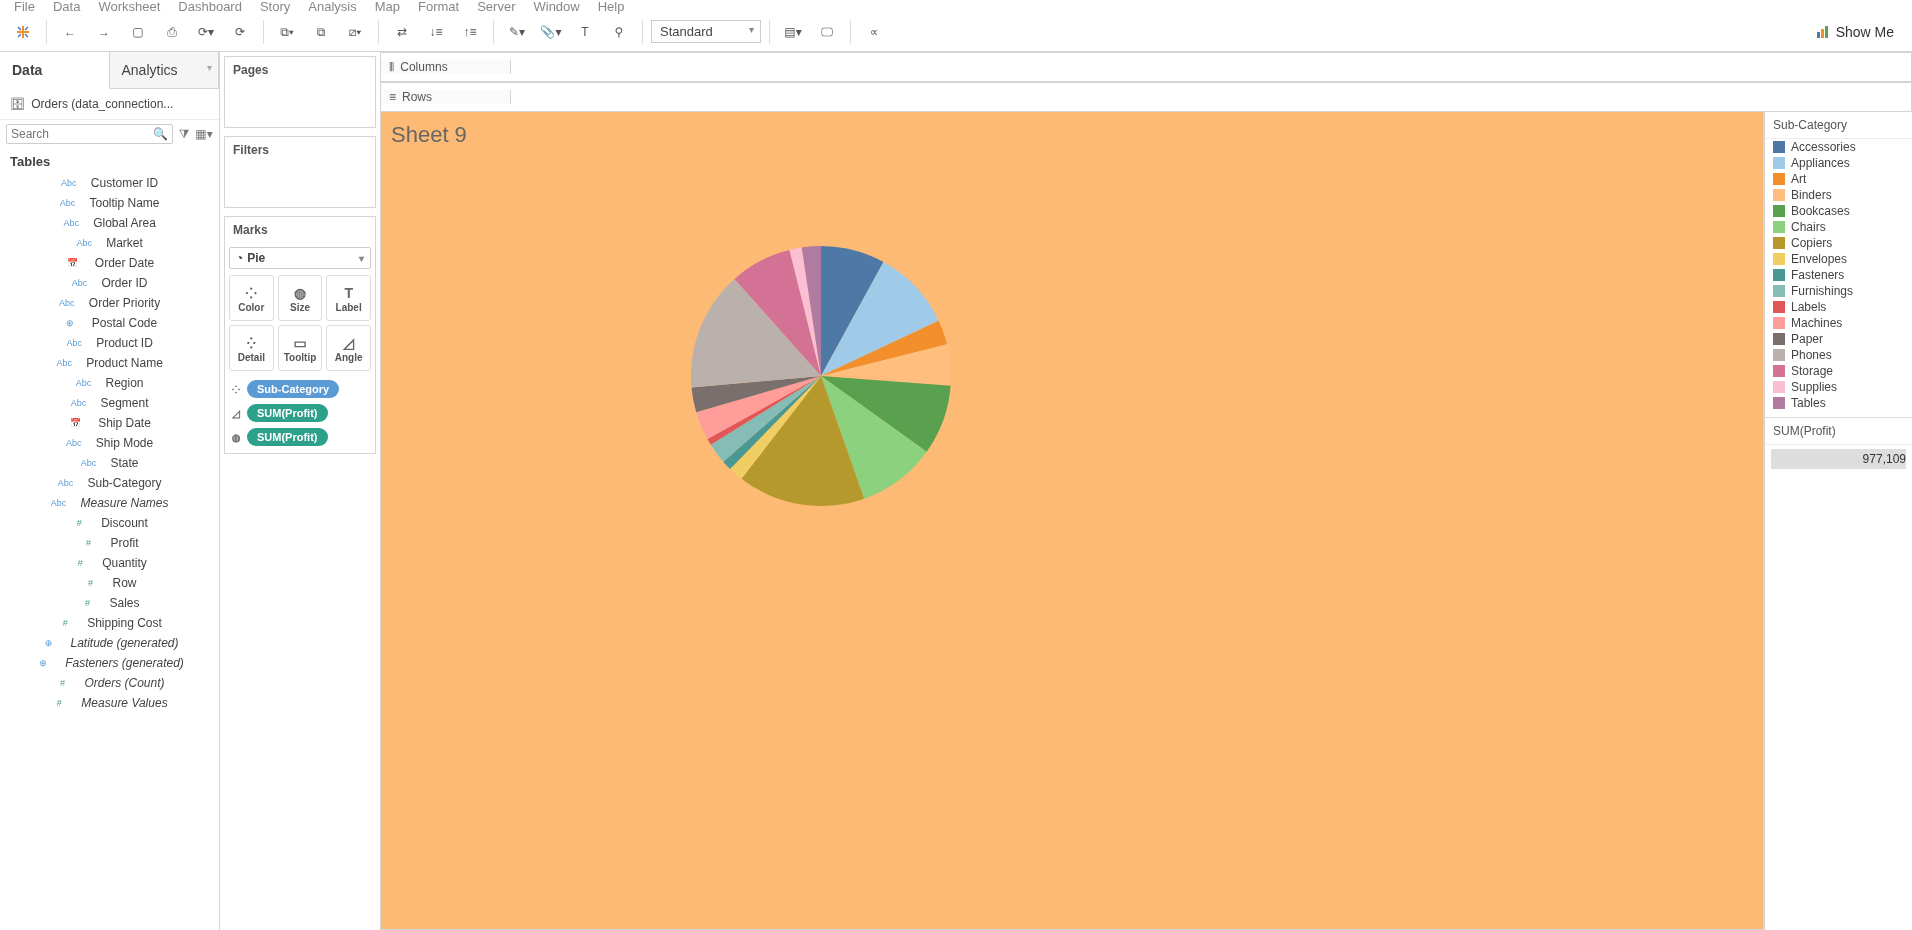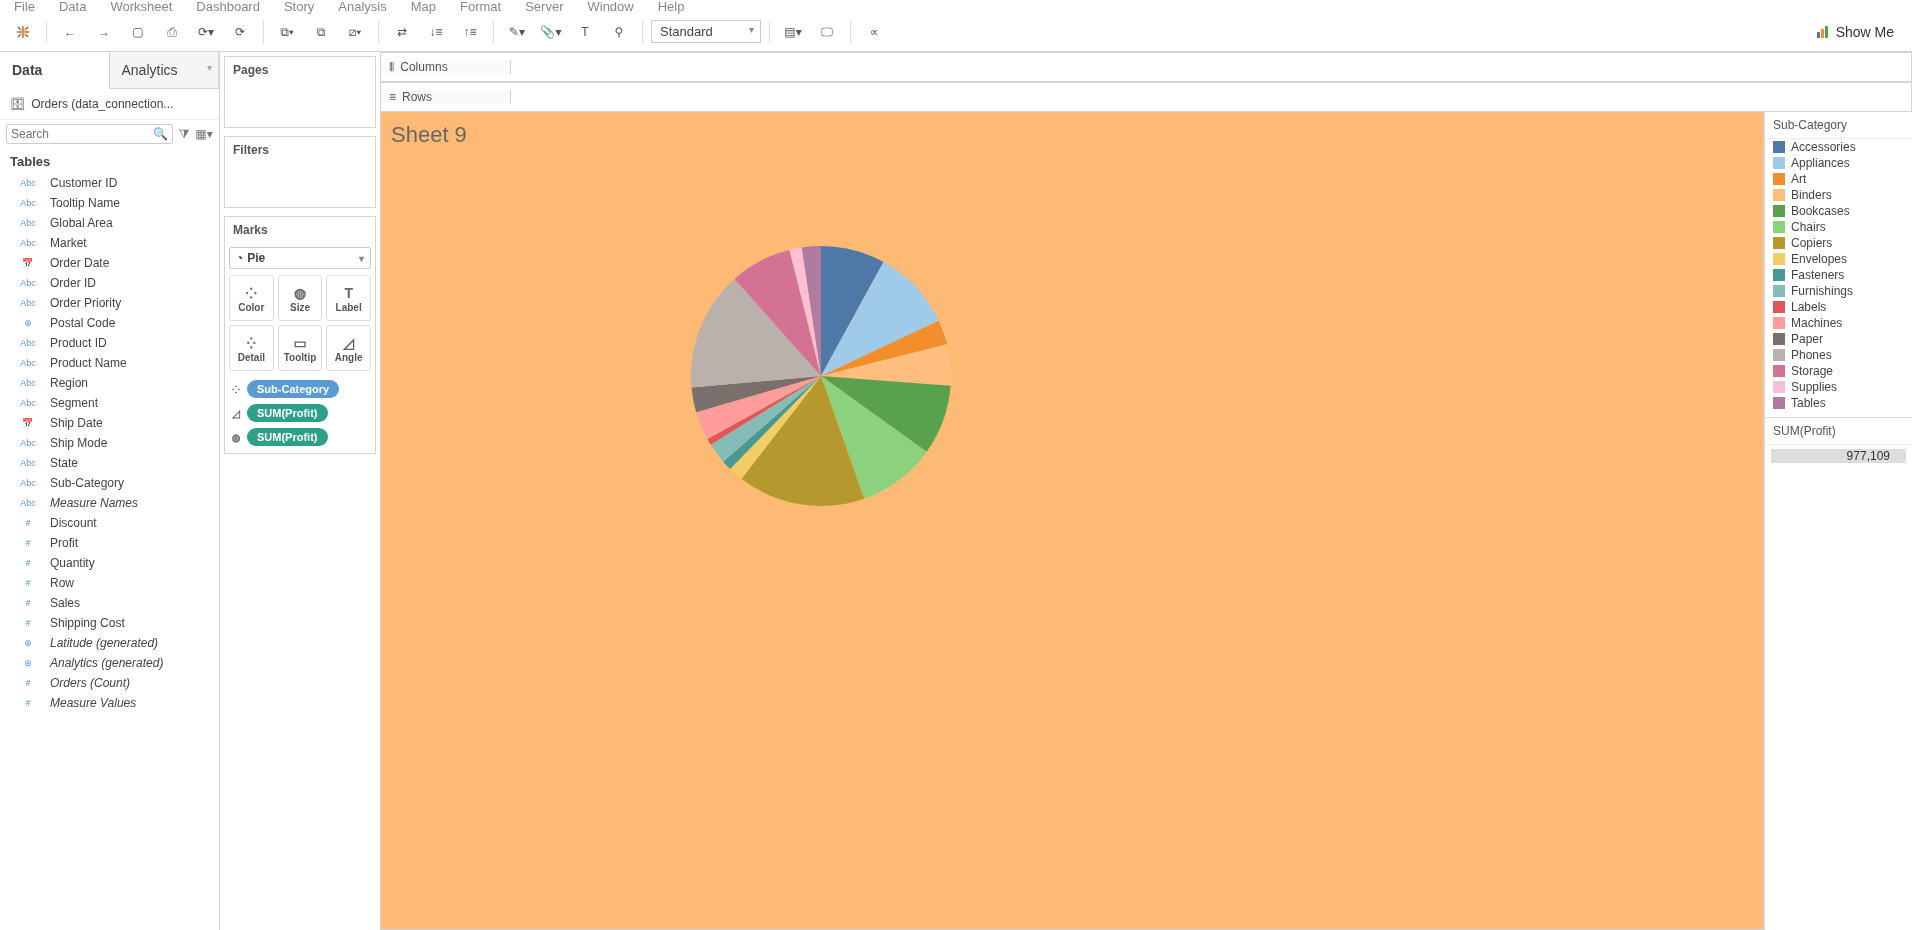--- a/index.html
+++ b/index.html
@@ -1,18 +1,18 @@
 <!DOCTYPE html>
 <html><head>
 <meta charset="utf-8">
 <style>
 * { box-sizing: border-box; margin: 0; padding: 0; font-family: "Segoe UI", Arial, sans-serif; }
 body { background: #fff; width: 1912px; height: 930px; overflow: hidden; color: #444; font-size: 12px; }
 
-.menubar { height: 12px; display: flex; gap: 24px; padding: 0 14px; align-items: center; color: #888; font-size: 13px; }
+.menubar { height: 12px; display: flex; gap: 18px; padding: 0 14px; align-items: center; color: #888; font-size: 13px; }
 .menubar span { cursor: pointer; }
 
 .toolbar { height: 40px; border-bottom: 1px solid #d4d4d4; display: flex; align-items: center; padding: 0 8px; gap: 4px; background: #fff; }
 .tb-btn { width: 30px; height: 30px; display: flex; align-items: center; justify-content: center; border-radius: 3px; cursor: pointer; color:#555; }
 .tb-sep { width: 1px; height: 24px; background: #ddd; margin: 0 4px; }
 .tb-dropdown { border: 1px solid #ccc; padding: 3px 20px 3px 8px; font-size: 13px; position: relative; background:#fff; min-width:110px; }
 .tb-dropdown::after { content: "▾"; position: absolute; right: 6px; color:#888; font-size:10px; }
 .showme { margin-left: auto; display: flex; align-items: center; gap: 6px; font-size: 14px; color:#333; cursor:pointer; padding-right:10px; }
 
 .main { display: flex; height: calc(100% - 52px); }
@@ -24,21 +24,21 @@
 .tab.active { background:#fff; border-bottom:1px solid #fff; font-weight:600; }
 .datasource { padding: 8px 10px; display:flex; align-items:center; gap:6px; font-size:12px; color:#444; border-bottom:1px solid #eee; }
 .searchrow { display:flex; align-items:center; gap:2px; padding:4px 6px; }
 .searchbox { flex:1; border:1px solid #ccc; border-radius:2px; display:flex; align-items:center; padding:2px 4px; }
 .searchbox input { border:none; outline:none; width:100%; font-size:12px; }
 .searchrow .ico { width:18px; height:18px; display:flex; align-items:center; justify-content:center; color:#777; cursor:pointer; }
 .tables-hdr { font-weight:700; padding:6px 10px 4px; font-size:13px; }
 .fieldlist { flex:1; overflow-y:auto; position:relative; }
 .fieldlist::-webkit-scrollbar { width:14px; }
 .fieldlist::-webkit-scrollbar-thumb { background:#ccc; border:3px solid #fff; border-radius:8px; }
-.field { display:flex; align-items:center; gap:14px; padding:3px 20px; font-size:12px; cursor:grab; }
+.field { display:flex; align-items:center; gap:14px; padding:3px 20px; font-size:12px; cursor:grab;justify-content:center; }
 .field .ficon { width:16px; height:12px; font-size:9px; display:flex; align-items:center; justify-content:center; border-radius:2px; }
 .ic-abc { color:#5b9bd5; }
 .ic-date { color:#5b9bd5; }
 .ic-globe { color:#5b9bd5; }
 .ic-hash { color:#4a9f7f; }
 .italic { font-style: italic; }
 
 
 .cards { width: 160px; display:flex; flex-direction:column; gap:0;font-weight:bold; }
 .card { border:1px solid #d4d4d4; margin:4px; background:#fff; }
@@ -68,21 +68,21 @@
 .canvas { flex:1; border:1px solid #d4d4d4; border-top:none; margin-right:0; position:relative; background:#fdba74; }
 .sheet-title { position:absolute; left:10px; top:10px; font-size:22px; color:#666; font-weight:400; }
 .pie { position:absolute; left:310px; top:134px; }
 
 
 .legend-col { width:148px; border-left:1px solid #d4d4d4; background:#fff; padding:0; }
 .legend-title { padding:6px 8px; font-size:12px; color:#555; border-bottom:1px solid #eee; }
 .legend-item { display:flex; align-items:center; gap:6px; padding:1px 8px; font-size:12px; }
 .sw { width:12px; height:12px; }
 .sumcard { margin-top:6px; border-top:1px solid #ddd; }
-.sumbar { margin:4px 6px; height:14px; background:#ddd; display:flex; align-items:center; justify-content:flex-end; padding:0 16px; font-size:12px; color:#333; }
+.sumbar { margin:4px 6px; height:20px; background:#ddd; display:flex; align-items:center; justify-content:flex-end; padding:0 0; font-size:12px; color:#333; }
 
 svg .slice { stroke:#fff; stroke-width:0; }
 </style>
 </head>
 <body>
 
 <div class="menubar" id="menubar">
     <span>File</span>
     <span>Data</span>
     <span>Worksheet</span>
@@ -260,21 +260,21 @@
         <div class="field">
           <span class="ficon ic-hash">#</span>
           <span>Shipping Cost</span>
         </div>
         <div class="field">
           <span class="ficon ic-globe">⊕</span>
           <span class="italic">Latitude (generated)</span>
         </div>
         <div class="field">
           <span class="ficon ic-globe">⊕</span>
-          <span class="italic">Analytics (generated)</span>
+          <span class="italic">Fasteners (generated)</span>
         </div>
         <div class="field">
           <span class="ficon ic-hash">#</span>
           <span class="italic">Orders (Count)</span>
         </div>
         <div class="field">
           <span class="ficon ic-hash">#</span>
           <span class="italic">Measure Values</span>
         </div>
       </div>

